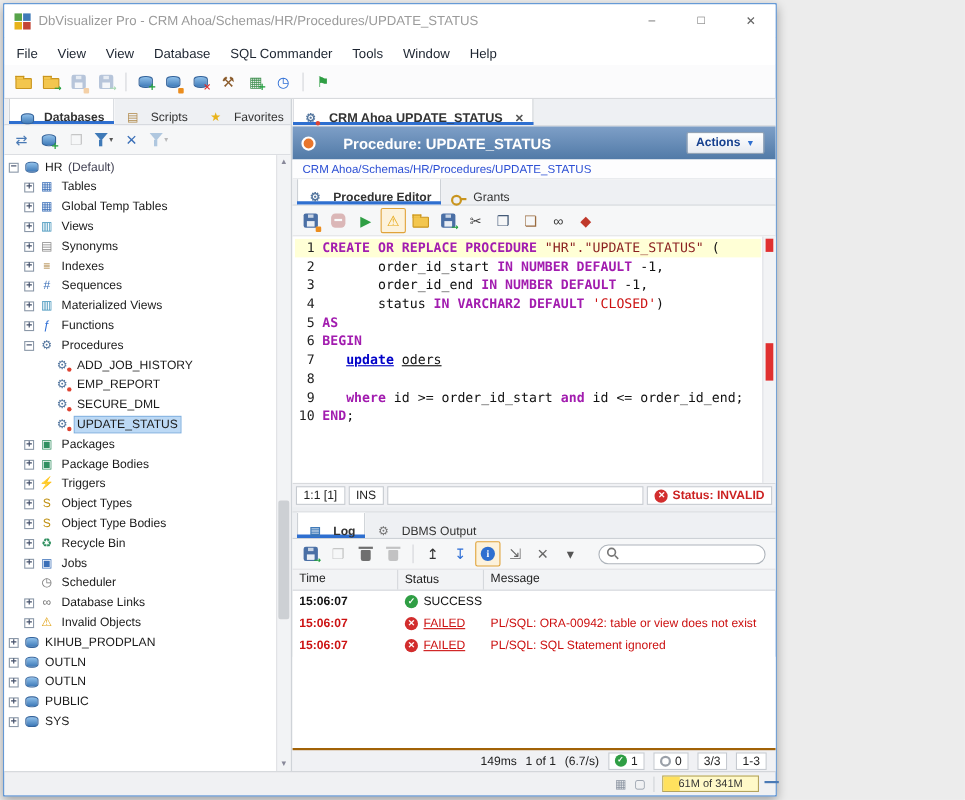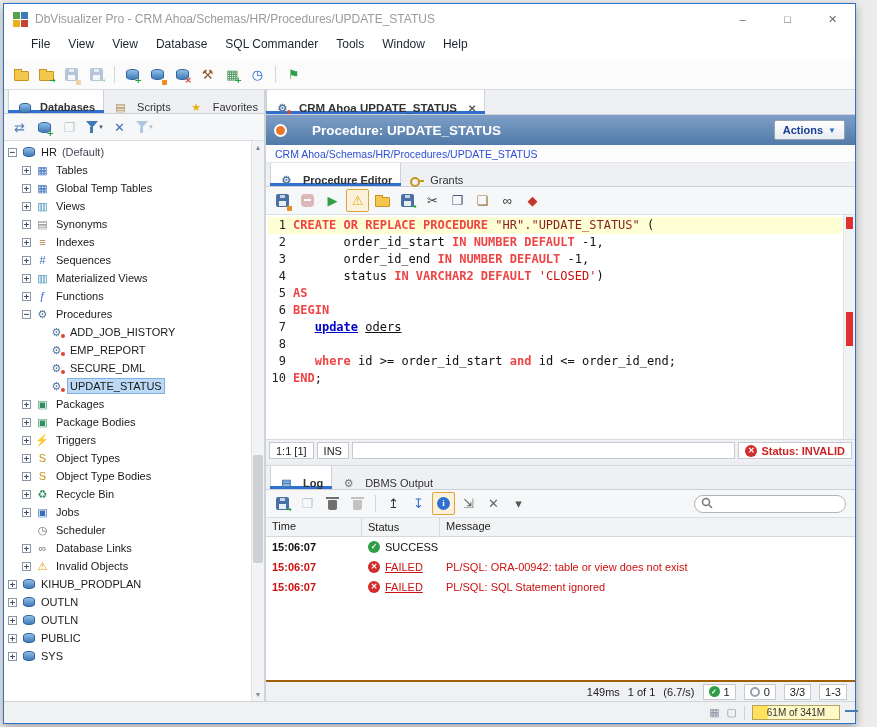--- a/index.html
+++ b/index.html
@@ -1,26 +1,26 @@
 <!DOCTYPE html>
 <html><head>
 <meta charset="utf-8">
 <style>
   *{box-sizing:border-box;margin:0;padding:0}
   html,body{width:877px;height:727px;background:#ececec;font-family:"Liberation Sans",sans-serif;overflow:hidden}
-  .window{position:absolute;left:3px;top:3px;width:853px;height:721px;background:#fff;border:1px solid #2b74c9;box-shadow:0 3px 9px rgba(0,0,0,.33);display:flex;flex-direction:column}
+  .window{position:absolute;left:3px;top:3px;width:703px;height:721px;background:#fff;border:1px solid #2b74c9;box-shadow:0 3px 9px rgba(0,0,0,.33);display:flex;flex-direction:column}
 
   
   .titlebar{height:30px;flex:none;display:flex;align-items:center;padding-left:9px;background:#fff}
   .wtitle{font-size:12px;color:#9b9b9b;margin-left:7px;white-space:nowrap}
   .wctrls{margin-left:auto;display:flex;height:100%}
   .wbtn{width:45px;display:flex;align-items:center;justify-content:center;font-size:11px;color:#666}
 
   
-  .menubar{height:25px;flex:none;display:flex;align-items:flex-start;padding:0 18px;background:#fff}
+  .menubar{height:25px;flex:none;display:flex;align-items:flex-end;padding:0 2px;background:#fff}
   .menu-item{padding:3px 9px;font-size:12px;color:#1c2430}
   .toolbar{height:31px;flex:none;display:flex;align-items:center;gap:2px;padding:0 6px;background:#fbfbfc;border-bottom:1px solid #d8dadd}
   .tbi{width:23px;height:23px;flex:none;display:flex;align-items:center;justify-content:center;position:relative;border:1px solid transparent;border-radius:2px}
   .tbi.fade{opacity:.38}
   .tbi.selbox{border-color:#e0a33a;background:#fcf2dc}
   .tbi .glyph{font-size:13px;line-height:1}
   .tbsep{width:1px;height:17px;background:#d3d5d9;margin:0 4px;flex:none}
   .badge{position:absolute;right:1px;bottom:0;font:700 9px/9px "DejaVu Sans",sans-serif}
   .b-plus{color:#1d9e3a}.b-cross{color:#d33}.b-arrow{color:#1d9e3a;font-size:8px}
   .b-pencil{width:5px;height:5px;background:#eb8d1e;border-radius:1px}
@@ -82,21 +82,21 @@
   .crumb{height:18px;flex:none;display:flex;align-items:center;padding:0 9px;font-size:10.5px;color:#2c4fd4;background:#fdfdfe;border-bottom:1px solid #e4e6ea}
   .etabs,.logtabs{height:24px;flex:none;display:flex;background:#eef0f3;border-bottom:1px solid #cdd1d6;padding-left:4px}
   .etoolbar,.logtoolbar{height:28px;flex:none;display:flex;align-items:center;gap:2px;padding:0 5px;background:#f6f7f8;border-bottom:1px solid #dcdee2}
 
   
   .codewrap{height:225px;flex:none;position:relative;background:#fff;border-bottom:1px solid #d8dadd}
   .code{position:absolute;left:2px;right:13px;top:2px;bottom:0;font:12px/17px "DejaVu Sans Mono",monospace;overflow:hidden}
   .code-line{display:flex;height:17px;white-space:pre}
   .code-line.current{background:#ffffd6}
   .lnum{width:18px;text-align:right;margin-right:7px;color:#222;flex:none}
-  .c-k{color:#ef4444;font-weight:700}
+  .c-k{color:#a21caf;font-weight:700}
   .c-q{color:#8a1f1f}
   .c-s{color:#cc1111}
   .c-p{color:#111}
   .c-u{color:#111;text-decoration:underline}
   .c-ku{color:#0000c8;font-weight:700;text-decoration:underline}
   .stripe{position:absolute;right:0;top:0;bottom:0;width:12px;background:#f2f3f5;border-left:1px solid #e0e2e5}
   .mark{position:absolute;left:2px;right:2px;background:#e03030}
   .m1{top:2px;height:12px}
   .m2{top:97px;height:34px}
 

